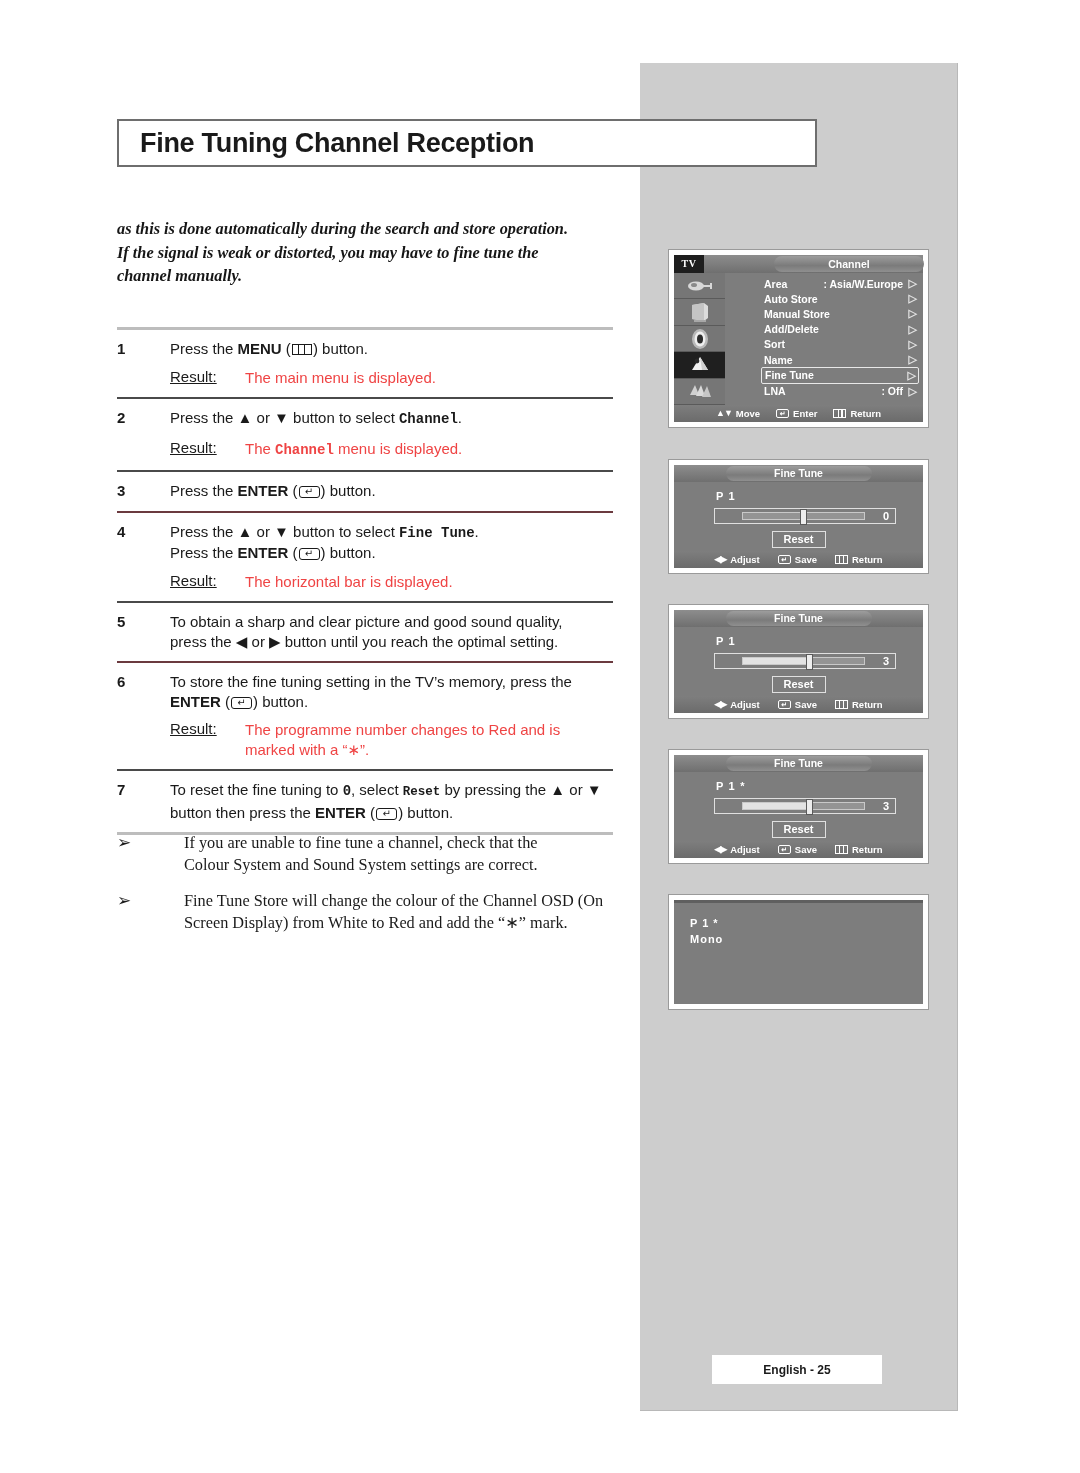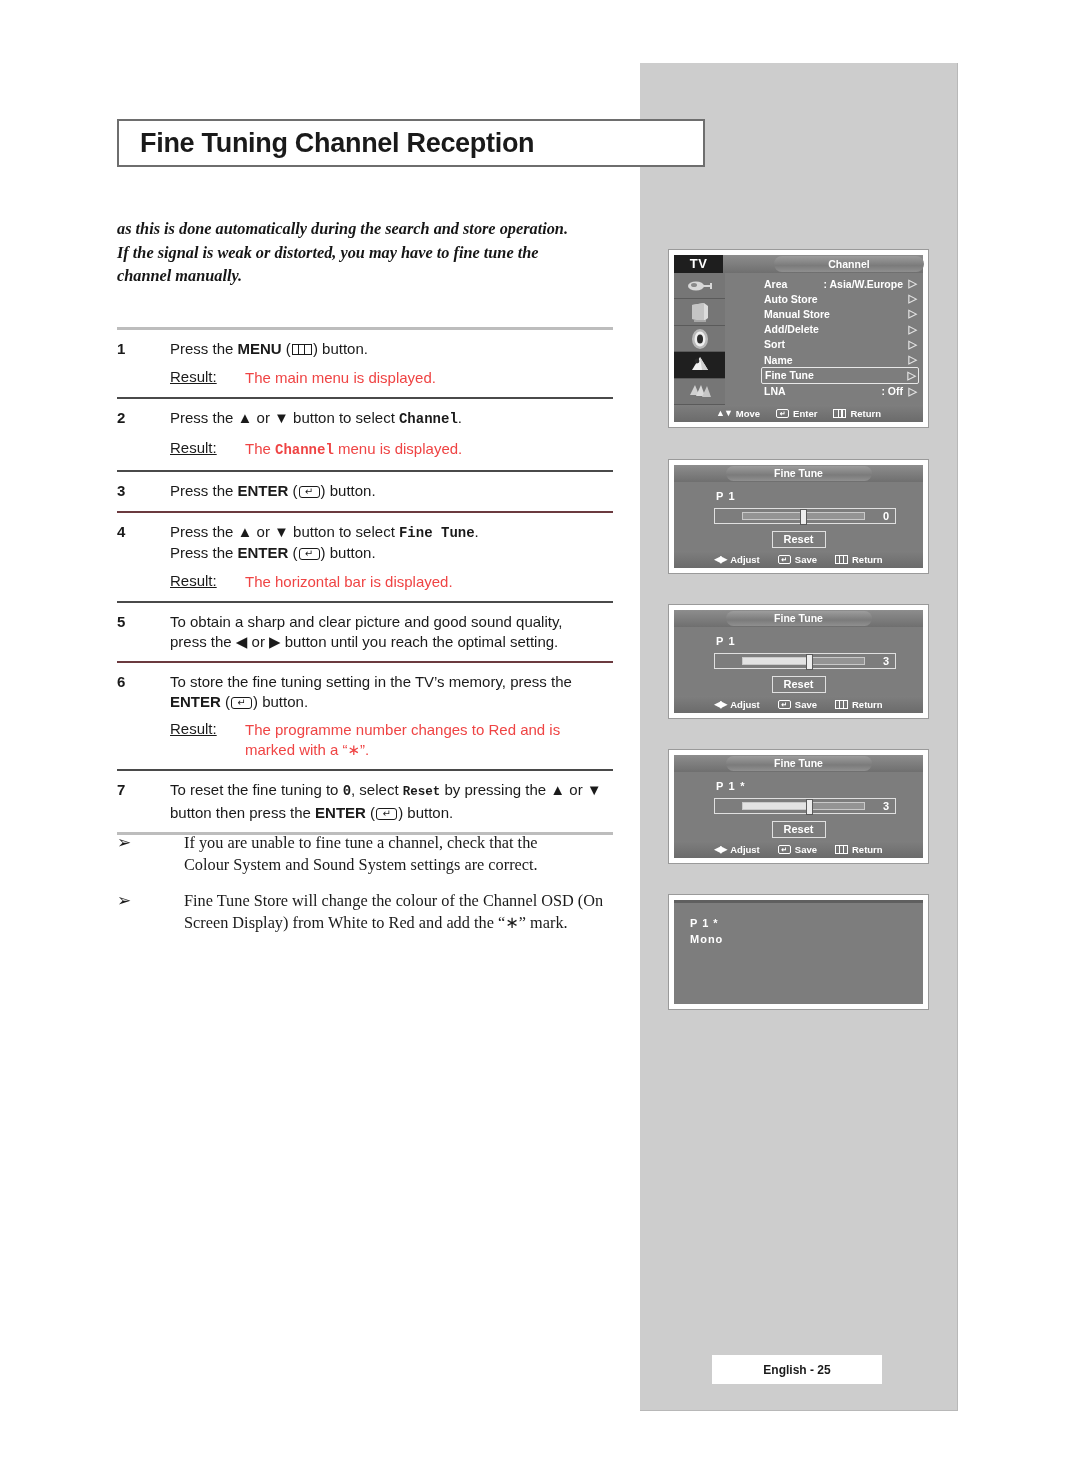--- a/index.html
+++ b/index.html
@@ -30,21 +30,21 @@
     background: #cdcdcd;
     border-right: 1px solid #b8b8b8;
     border-bottom: 1px solid #b8b8b8;
   }
 
   
   .title-box {
     position: absolute;
     left: 117px;
     top: 119px;
-    width: 588px;
+    width: 700px;
     height: 48px;
     background: #ffffff;
     border: 2px solid #6e6e6e;
     box-sizing: border-box;
     display: flex;
     align-items: center;
   }
   .title-box .title-text {
     font-size: 27px;
     font-weight: bold;
@@ -224,28 +224,29 @@
     box-sizing: border-box;
   }
   .menu-topbar {
     height: 18px;
     background: linear-gradient(to bottom, #8d8d8d 0%, #6f6f6f 100%);
     position: relative;
   }
   .menu-tv {
     position: absolute;
     left: 0; top: 0;
-    width: 49px; height: 18px;
+    width: 30px; height: 18px;
     background: #1e1e1e;
     color: #ffffff;
-    font-size: 13px;
+    font-size: 10px;
     font-weight: bold;
     text-align: center;
     line-height: 18px;
     letter-spacing: .5px;
+    font-family: Liberation Serif, serif;
   }
   .menu-tab {
     position: absolute;
     left: 100px; top: 1px;
     width: 150px; height: 16px;
     border-radius: 8px;
     background: linear-gradient(to bottom, #9d9d9d 0%, #7b7b7b 60%, #8f8f8f 100%);
     color: #ffffff;
     font-size: 10.5px;
     font-weight: bold;

